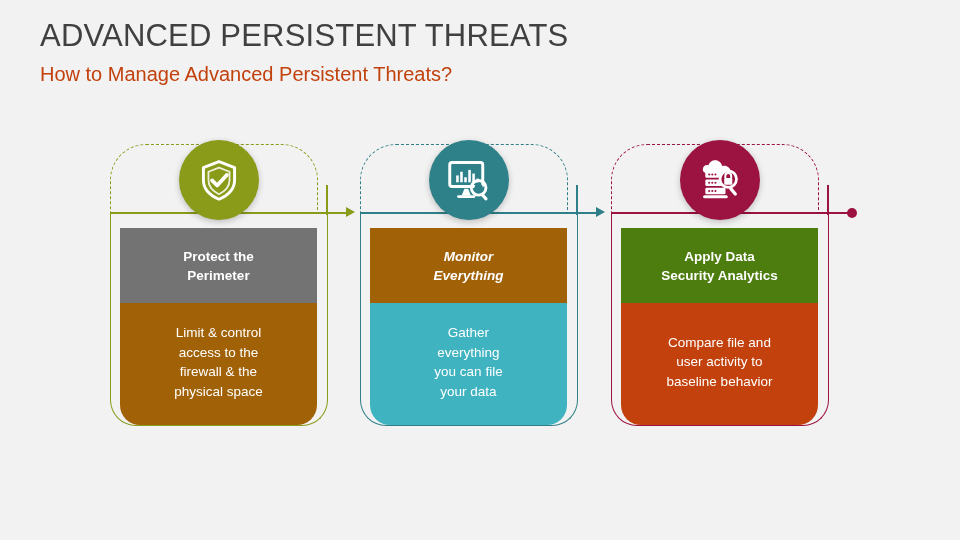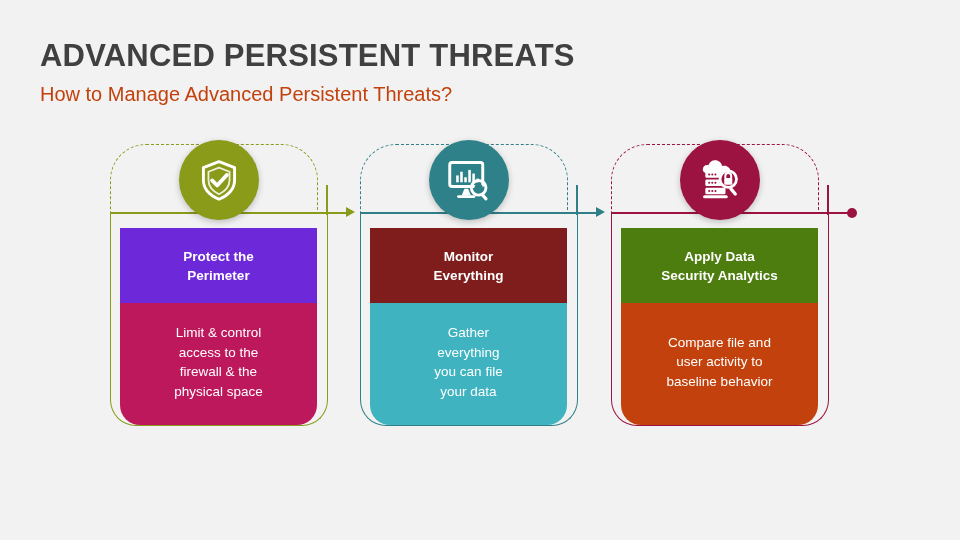--- a/index.html
+++ b/index.html
@@ -13,26 +13,25 @@
     font-family: "Liberation Sans", sans-serif;
     overflow: hidden;
     position: relative;
     -webkit-font-smoothing: antialiased;
   }
 
   
   #header { position: absolute; left: 40px; top: 16px; width: 880px; }
   #page-title {
     font-size: 31px;
-    font-weight: bold;
+    font-weight: normal;
     color: #404040;
     letter-spacing: 0.2px;
     line-height: 40px;
     white-space: nowrap;
-    margin-top: 20px;
   }
   #page-subtitle {
     font-size: 20px;
     font-weight: normal;
     color: #c2410c;
     line-height: 28px;
     margin-top: 4px;
     white-space: nowrap;
   }
 
@@ -185,23 +184,23 @@
       <span>
         <svg width="44" height="44" viewBox="0 0 48 48" aria-hidden="true">
           <path d="M24 4 L41 10.5 V24 C41 34 33.5 41 24 45 C14.5 41 7 34 7 24 V10.5 Z" fill="none" stroke="#ffffff" stroke-width="3.2" stroke-linejoin="round"></path>
           <path d="M24 10.5 L35.5 15 V24 C35.5 31.5 30 36.5 24 39.5 C18 36.5 12.5 31.5 12.5 24 V15 Z" fill="none" stroke="#ffffff" stroke-width="2" stroke-linejoin="round" opacity="0.85"></path>
           <path d="M16.5 24.5 L22 30 L32.5 18.5" fill="none" stroke="#ffffff" stroke-width="4.2" stroke-linecap="round" stroke-linejoin="round"></path>
         </svg>
       </span>
     </div>
 
     <div class="card">
-      <div class="card-head" style="background: #6d28d9;">Protect the
+      <div class="card-head" style="background: #737373;">Protect the
 Perimeter</div>
-      <div class="card-body" style="background: #be185d;">Limit &amp; control
+      <div class="card-body" style="background: #a16207;">Limit &amp; control
 access to the
 firewall &amp; the
 physical space</div>
     </div>
   </div>
 
   <div class="step step-2" style="color: rgb(46, 127, 135);">
     <div class="pill"></div>
     <div class="frame">
       <div class="frame-riser"></div>
@@ -224,21 +223,21 @@
           <path d="M17 41 L27 41 L24 33.5 L20 33.5 Z" fill="#ffffff"></path>
           <rect x="12" y="40.5" width="20" height="3.2" rx="1.6" fill="#ffffff"></rect>
           <circle cx="35.5" cy="32.5" r="8" fill="none" stroke="#ffffff" stroke-width="3.2"></circle>
           <circle cx="35.5" cy="32.5" r="4.6" fill="#2e8189"></circle>
           <rect x="39.5" y="37.2" width="3.4" height="10" rx="1.7" fill="#ffffff" transform="rotate(-42 41.2 42)"></rect>
         </svg>
       </span>
     </div>
 
     <div class="card">
-      <div class="card-head" style="background: #7f1d1d;">Monitor
+      <div class="card-head" style="background: #a16207; font-style: italic;">Monitor
 Everything</div>
       <div class="card-body" style="background: rgb(63, 179, 192);">Gather
 everything
 you can file
 your data</div>
     </div>
   </div>
 
   <div class="step step-3" style="color: rgb(156, 18, 64);">
     <div class="pill"></div>

